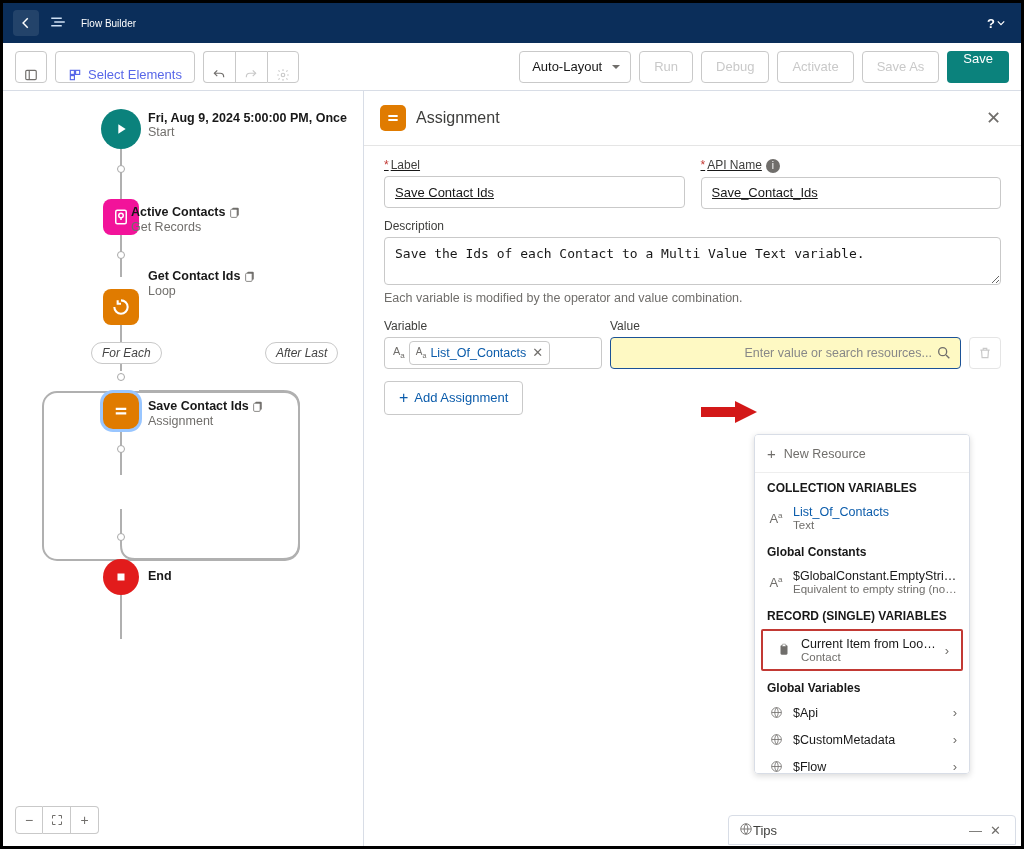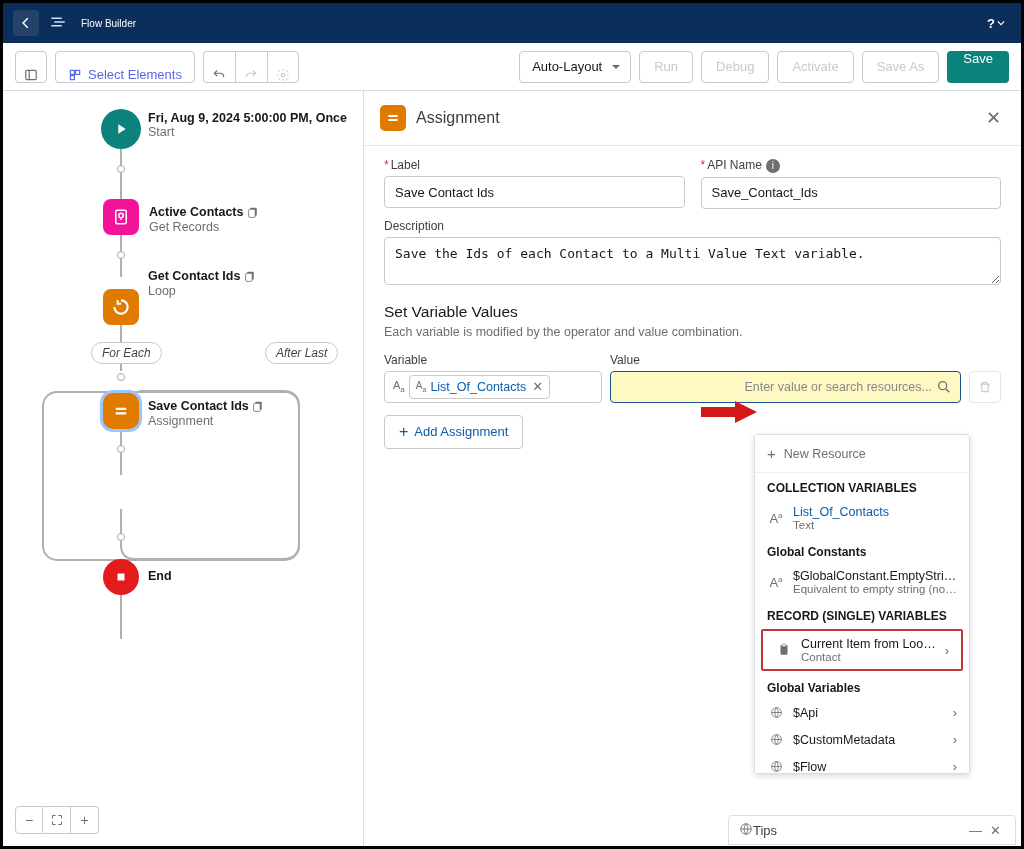--- a/index.html
+++ b/index.html
@@ -51,21 +51,21 @@
   .zoom-controls .zbtn:first-child{border-radius:4px 0 0 4px;}
   .zoom-controls .zbtn:last-child{border-radius:0 4px 4px 0;}
   .zoom-controls .zbtn + .zbtn{border-left:none;}
 
   
   .panel-header{ display:flex; align-items:center; gap:10px; padding:12px 16px; border-bottom:1px solid #e5e5e5;}
   .panel-header .ph-icon{ width:26px; height:26px; border-radius:5px; background:#e07b00; display:flex; align-items:center; justify-content:center;}
   .panel-header h2{ font-size:16px; font-weight:400; color:#3e3e3c;}
   .panel-close{ margin-left:auto; cursor:pointer; color:#706e6b; font-size:18px; padding:4px;}
   .panel-body{ padding:12px 20px; overflow:visible; flex:1; position:relative;}
-  .form-row{ display:flex; gap:16px; margin-bottom:10px;}
+  .form-row{ display:flex; gap:16px; margin-bottom:10px;text-decoration:underline;}
   .form-col{ flex:1; display:flex; flex-direction:column; gap:4px;}
   .form-label{ font-size:12px; color:#3e3e3c;}
   .req::before{ content:'*'; color:#c23934; margin-right:2px;}
   .form-input{ border:1px solid #c9c9c9; border-radius:4px; height:32px; padding:0 10px; font-size:13px; color:#181818; background:#fff;}
   .form-textarea{ border:1px solid #c9c9c9; border-radius:4px; padding:8px 10px; font-size:13px; resize:vertical; min-height:44px; color:#181818;}
   .info-icon{display:inline-flex;width:14px;height:14px;border-radius:50%;background:#706e6b;color:#fff;font-size:10px;align-items:center;justify-content:center;margin-left:4px;}
 
   .section-title{ font-size:15.5px; font-weight:400; color:#181818; margin-top:18px;}
   .section-sub{ font-size:12.5px; color:#706e6b; margin-top:4px; margin-bottom:14px;}
 
@@ -220,21 +220,21 @@
 
     <div style="position:absolute; left:100px; top:108px;">
       <div class="node-icon get">
         <svg width="18" height="18" viewBox="0 0 24 24" fill="none" stroke="#fff" stroke-width="2">
             <rect x="5" y="3" width="14" height="18" rx="2"></rect>
             <circle cx="12" cy="10" r="3"></circle>
             <path d="M12 13v3"></path>
           </svg>
       </div>
     </div>
-    <div style="position:absolute; left:146px; top:112px;" class="node-text">
+    <div style="position:absolute; left:128px; top:112px;" class="node-text">
       <div><span class="node-title">Active Contacts</span> <span class="copy-icon">
             <svg width="13" height="13" viewBox="0 0 24 24" fill="#706e6b">
               <rect x="6" y="3" width="12" height="15" rx="2"></rect>
               <rect x="3" y="6" width="12" height="15" rx="2" fill="#fff" stroke="#706e6b" stroke-width="1.5"></rect>
             </svg>
           </span></div>
       <div class="node-sub">Get Records</div>
     </div>
 
     <div style="position:absolute; left:114px; top:158px;" class="dot"></div>
@@ -324,21 +324,20 @@
         <div class="form-col">
           <label class="form-label"><span class="req">API Name</span><span class="info-icon">i</span></label>
           <input class="form-input" value="Save_Contact_Ids" style="">
         </div>
       </div>
       <div class="form-col" style="margin-bottom:6px;">
         <label class="form-label">Description</label>
         <textarea class="form-textarea" style="">Save the Ids of each Contact to a Multi Value Text variable.</textarea>
       </div>
 
-      <div class="section-title">Set Variable Values</div>
       <div class="section-sub">Each variable is modified by the operator and value combination.</div>
 
       <div class="var-row">
         <div class="var-col variable">
           <label class="form-label">Variable</label>
           <div class="pill-input">
             <span style="color:#706e6b;font-size:11px;padding-left:4px;">A<sub style="font-size:8px;">a</sub></span>
             <div class="pill">
               <span style="color:#706e6b;font-size:10px;">A<sub style="font-size:7px;">a</sub></span>
               <span>List_Of_Contacts</span>

